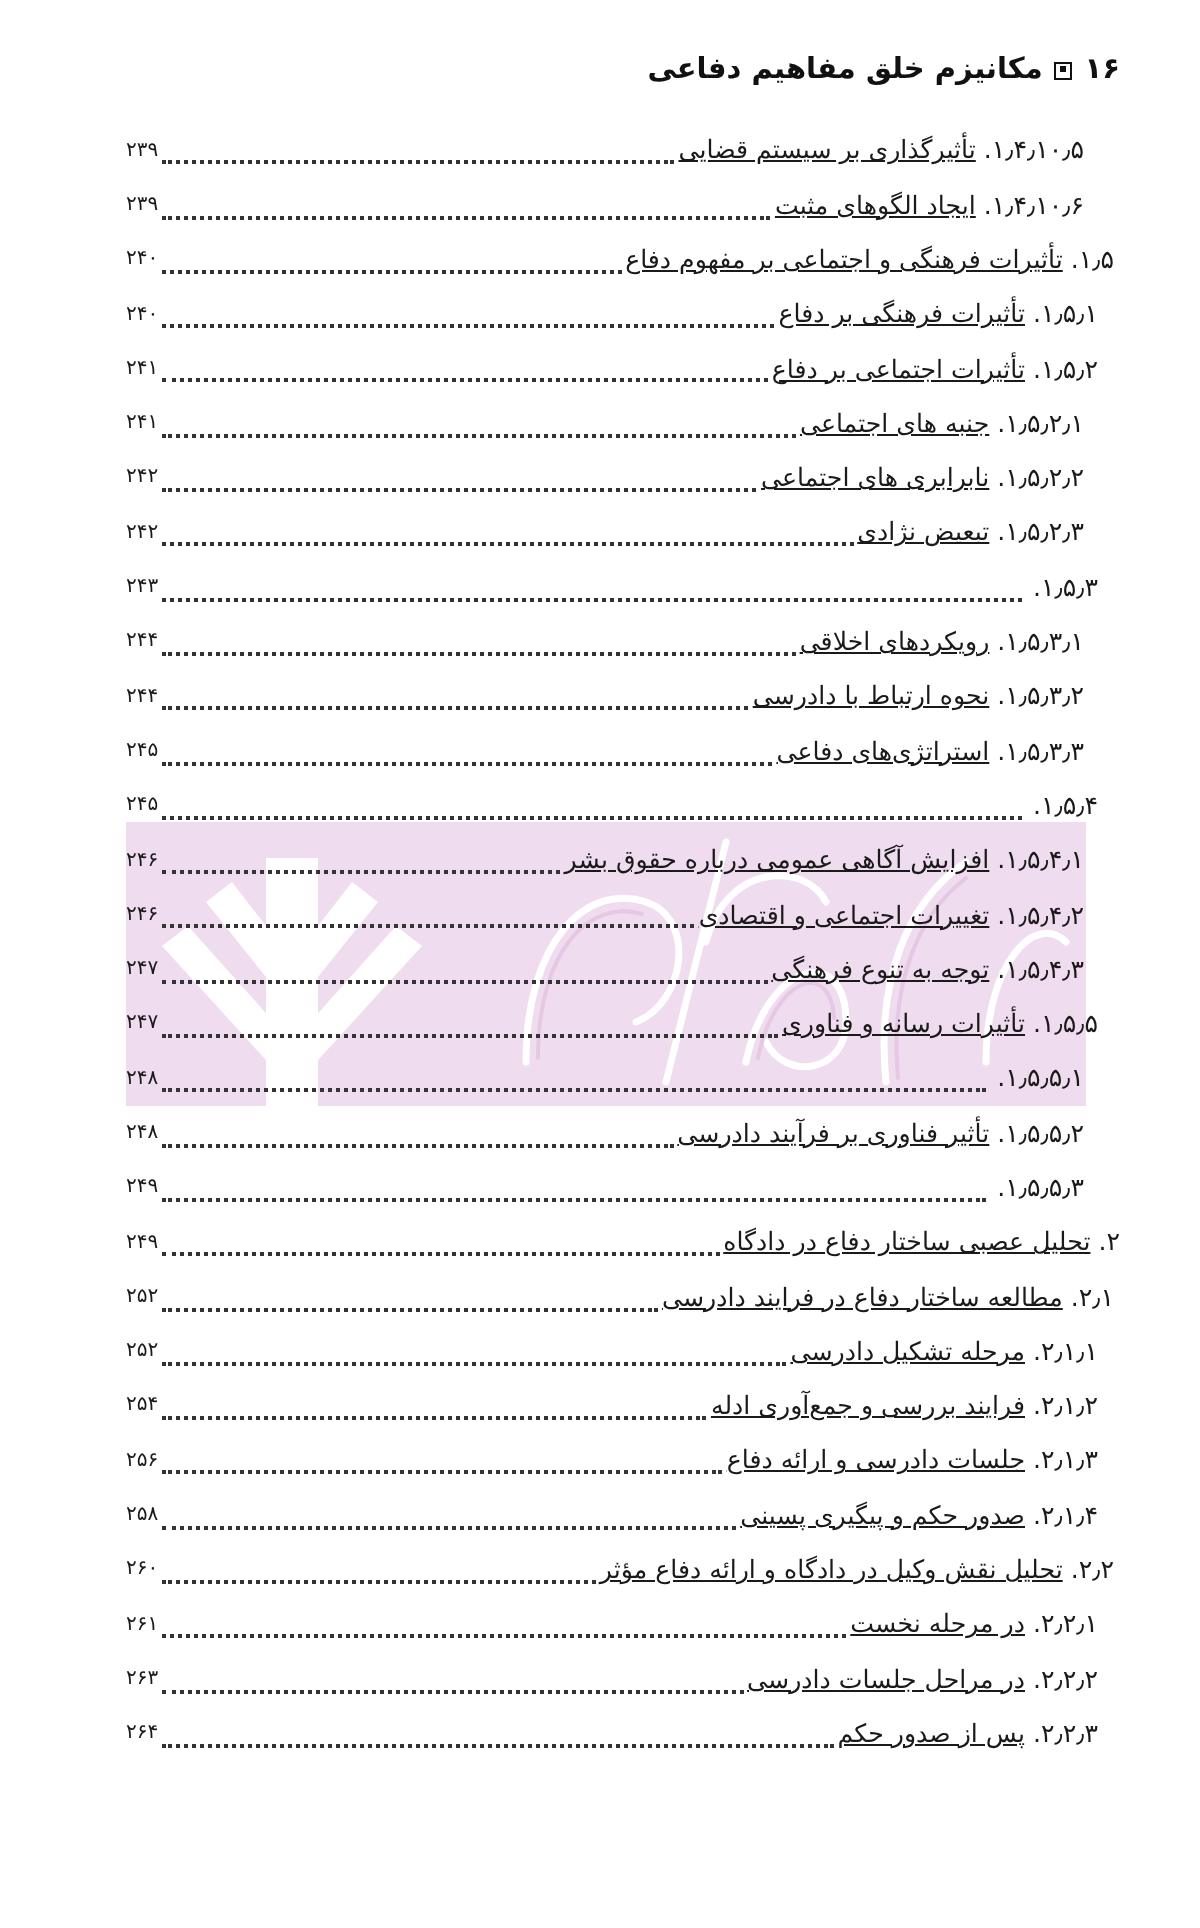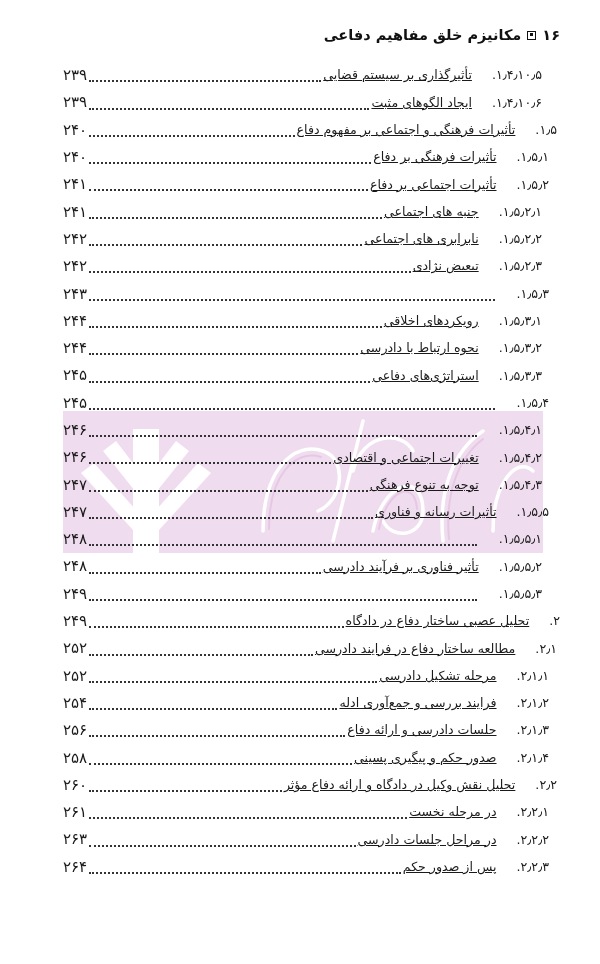--- a/index.html
+++ b/index.html
@@ -86,21 +86,21 @@
     }
     .toc-row .entry {
       direction: rtl;
       display: flex;
       flex-direction: row;
       flex: 0 0 auto;
     }
     .toc-row .num {
       direction: rtl;
       unicode-bidi: isolate;
-      margin-left: 20px;
+      margin-left: 4px;
     }
     .toc-row .title {
       direction: rtl;
       unicode-bidi: isolate;
       text-decoration: underline;
     }
     .toc-row .leader {
       flex: 1 1 auto;
       overflow: hidden;
       height: 12px;
@@ -111,21 +111,21 @@
     }
     .toc-row .leader::before {
       content: "";
       position: absolute;
       left: 0; right: 0; bottom: 0;
       border-bottom: 2px dotted #333;
     }
     .toc-row .page-no {
       flex: 0 0 auto;
       direction: rtl;
-      font-size: 15px;
+      font-size: 10px;
       letter-spacing: 0.3px;
     }
     .lvl-1 { padding-right: 0px; }
     .lvl-2 { padding-right: 8px; }
     .lvl-3 { padding-right: 15px; }
     .lvl-0 { padding-right: 0px; margin-right: -3px; }
   </style>
 </head>
 <body>
 
@@ -263,20 +263,21 @@
       <div class="toc-row lvl-2">
         <span class="entry">
           <span class="num">۱٫۵٫۴.</span>
         </span>
         <span class="leader"></span>
         <span class="page-no">۲۴۵</span>
       </div>
       <div class="toc-row lvl-3">
         <span class="entry">
           <span class="num">۱٫۵٫۴٫۱.</span>
+          <span class="title">افزایش آگاهی عمومی درباره حقوق بشر</span>
         </span>
         <span class="leader"></span>
         <span class="page-no">۲۴۶</span>
       </div>
       <div class="toc-row lvl-3">
         <span class="entry">
           <span class="num">۱٫۵٫۴٫۲.</span>
           <span class="title">تغییرات اجتماعی و اقتصادی</span>
         </span>
         <span class="leader"></span>

